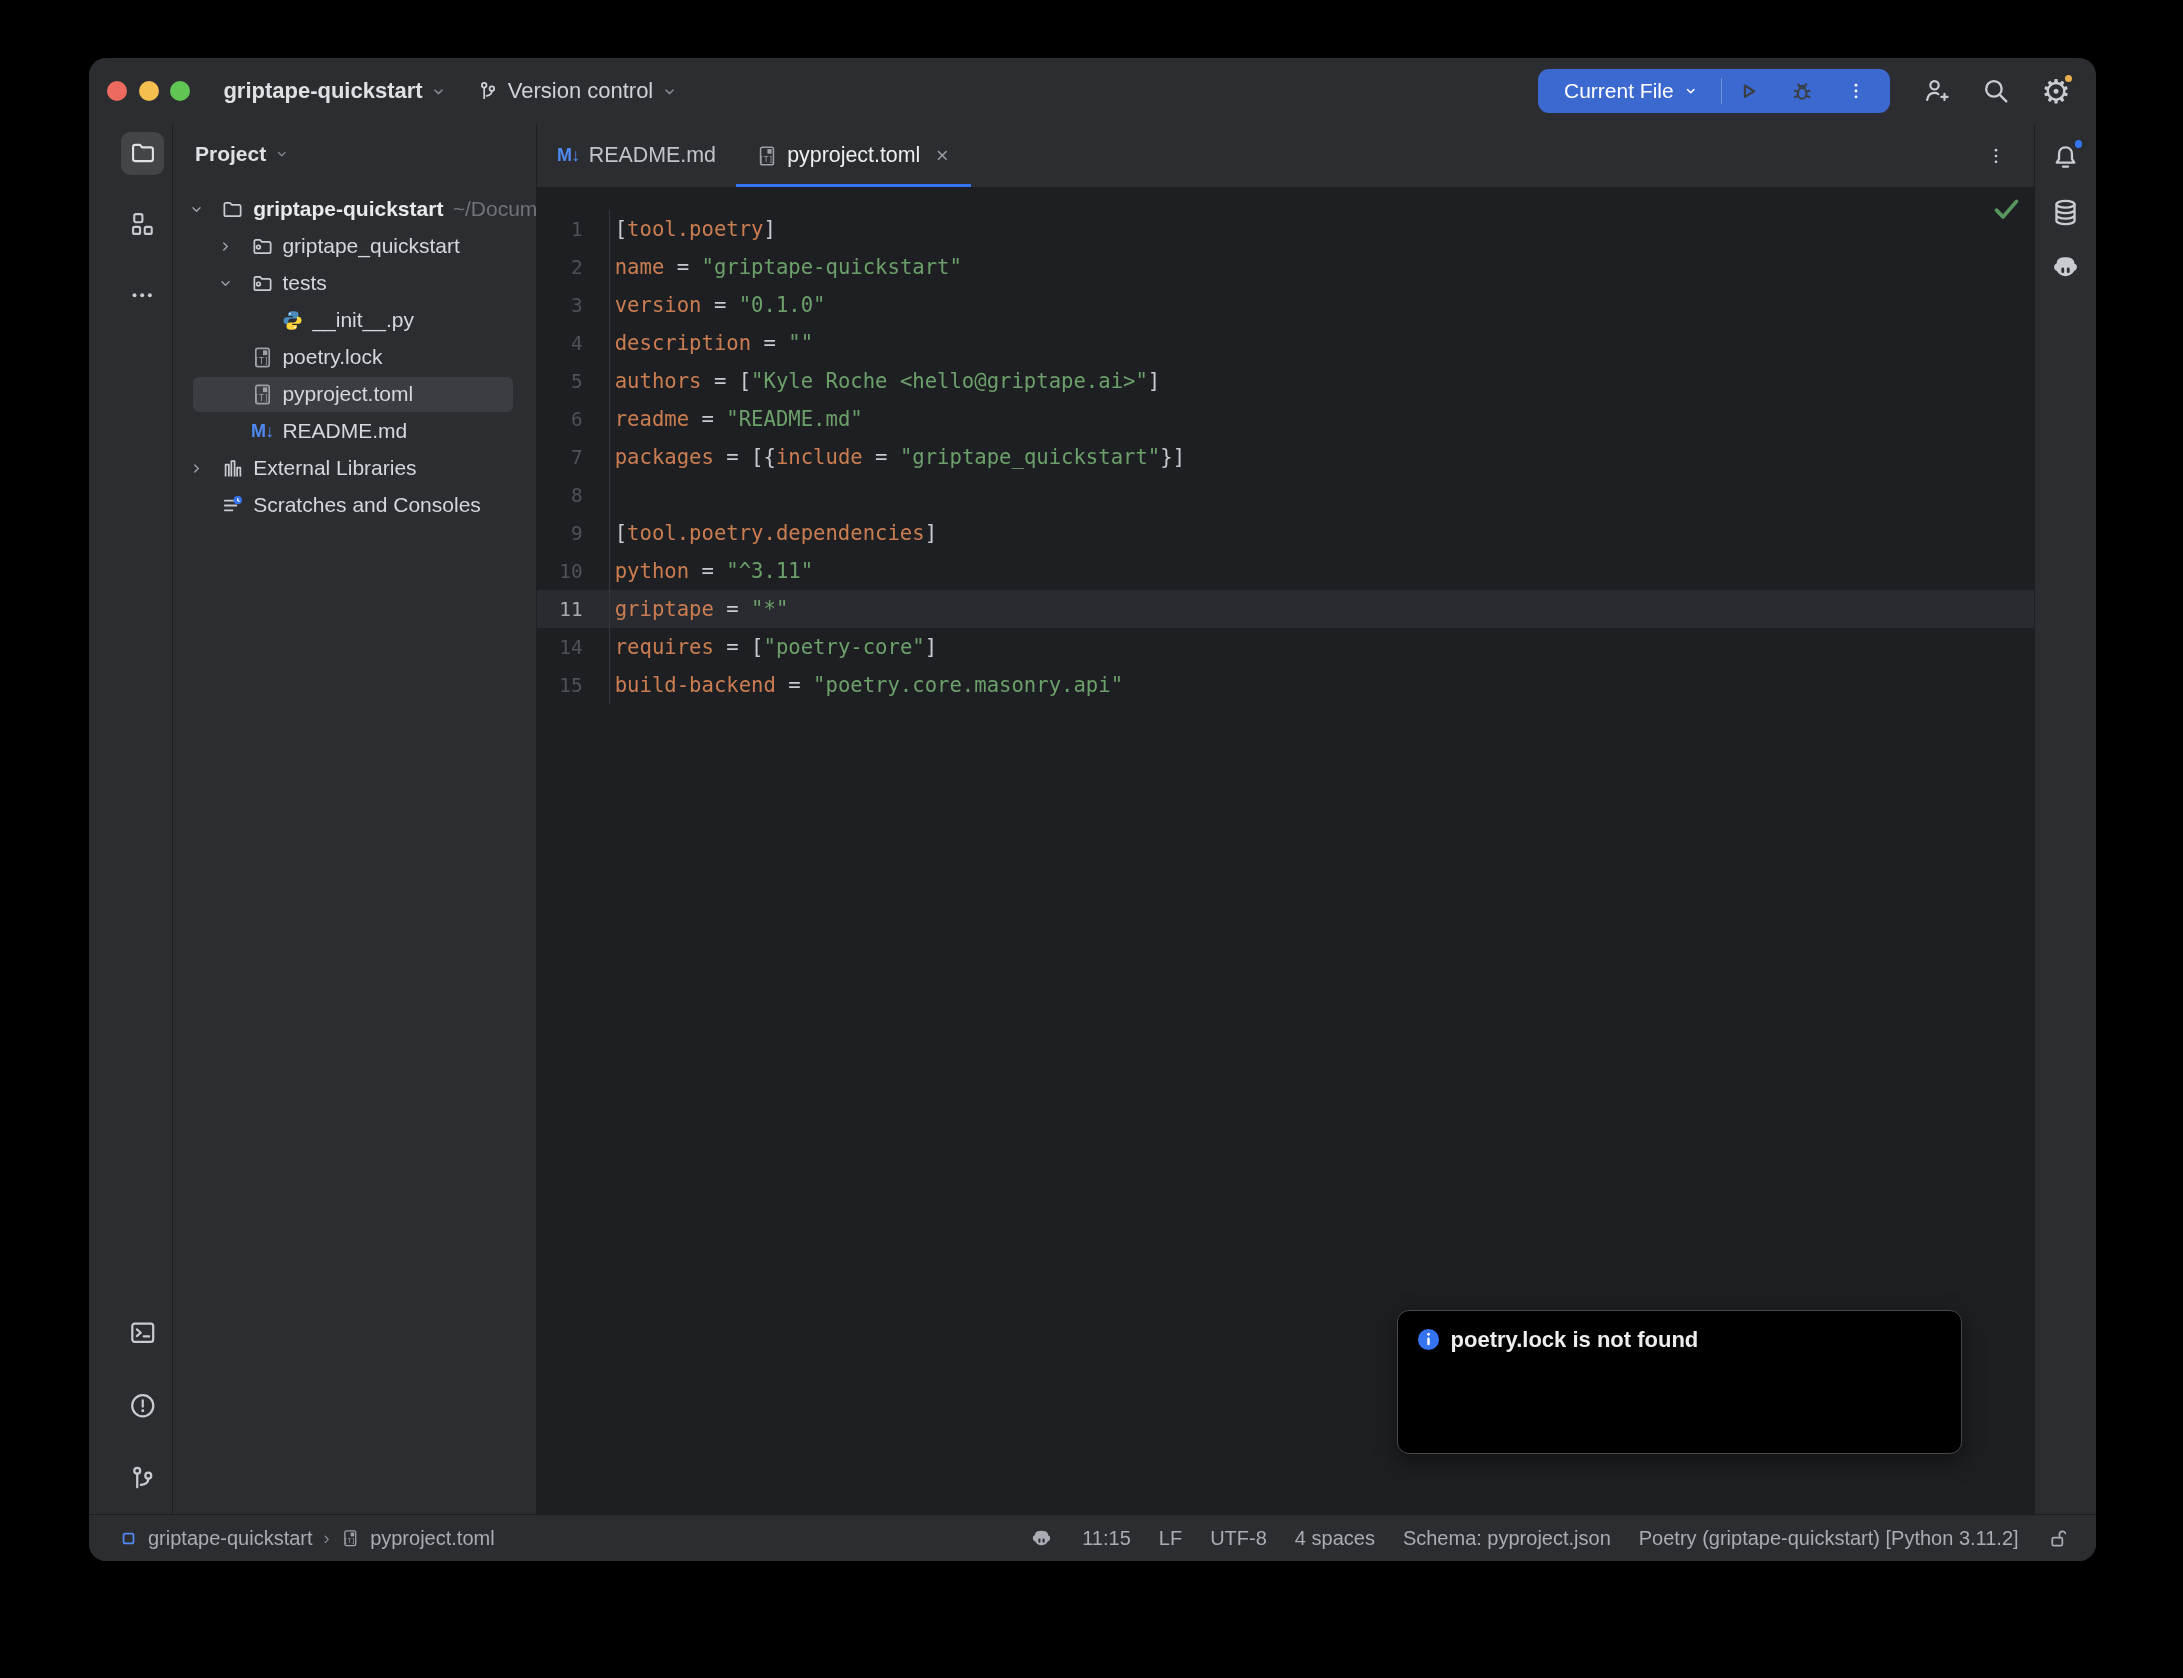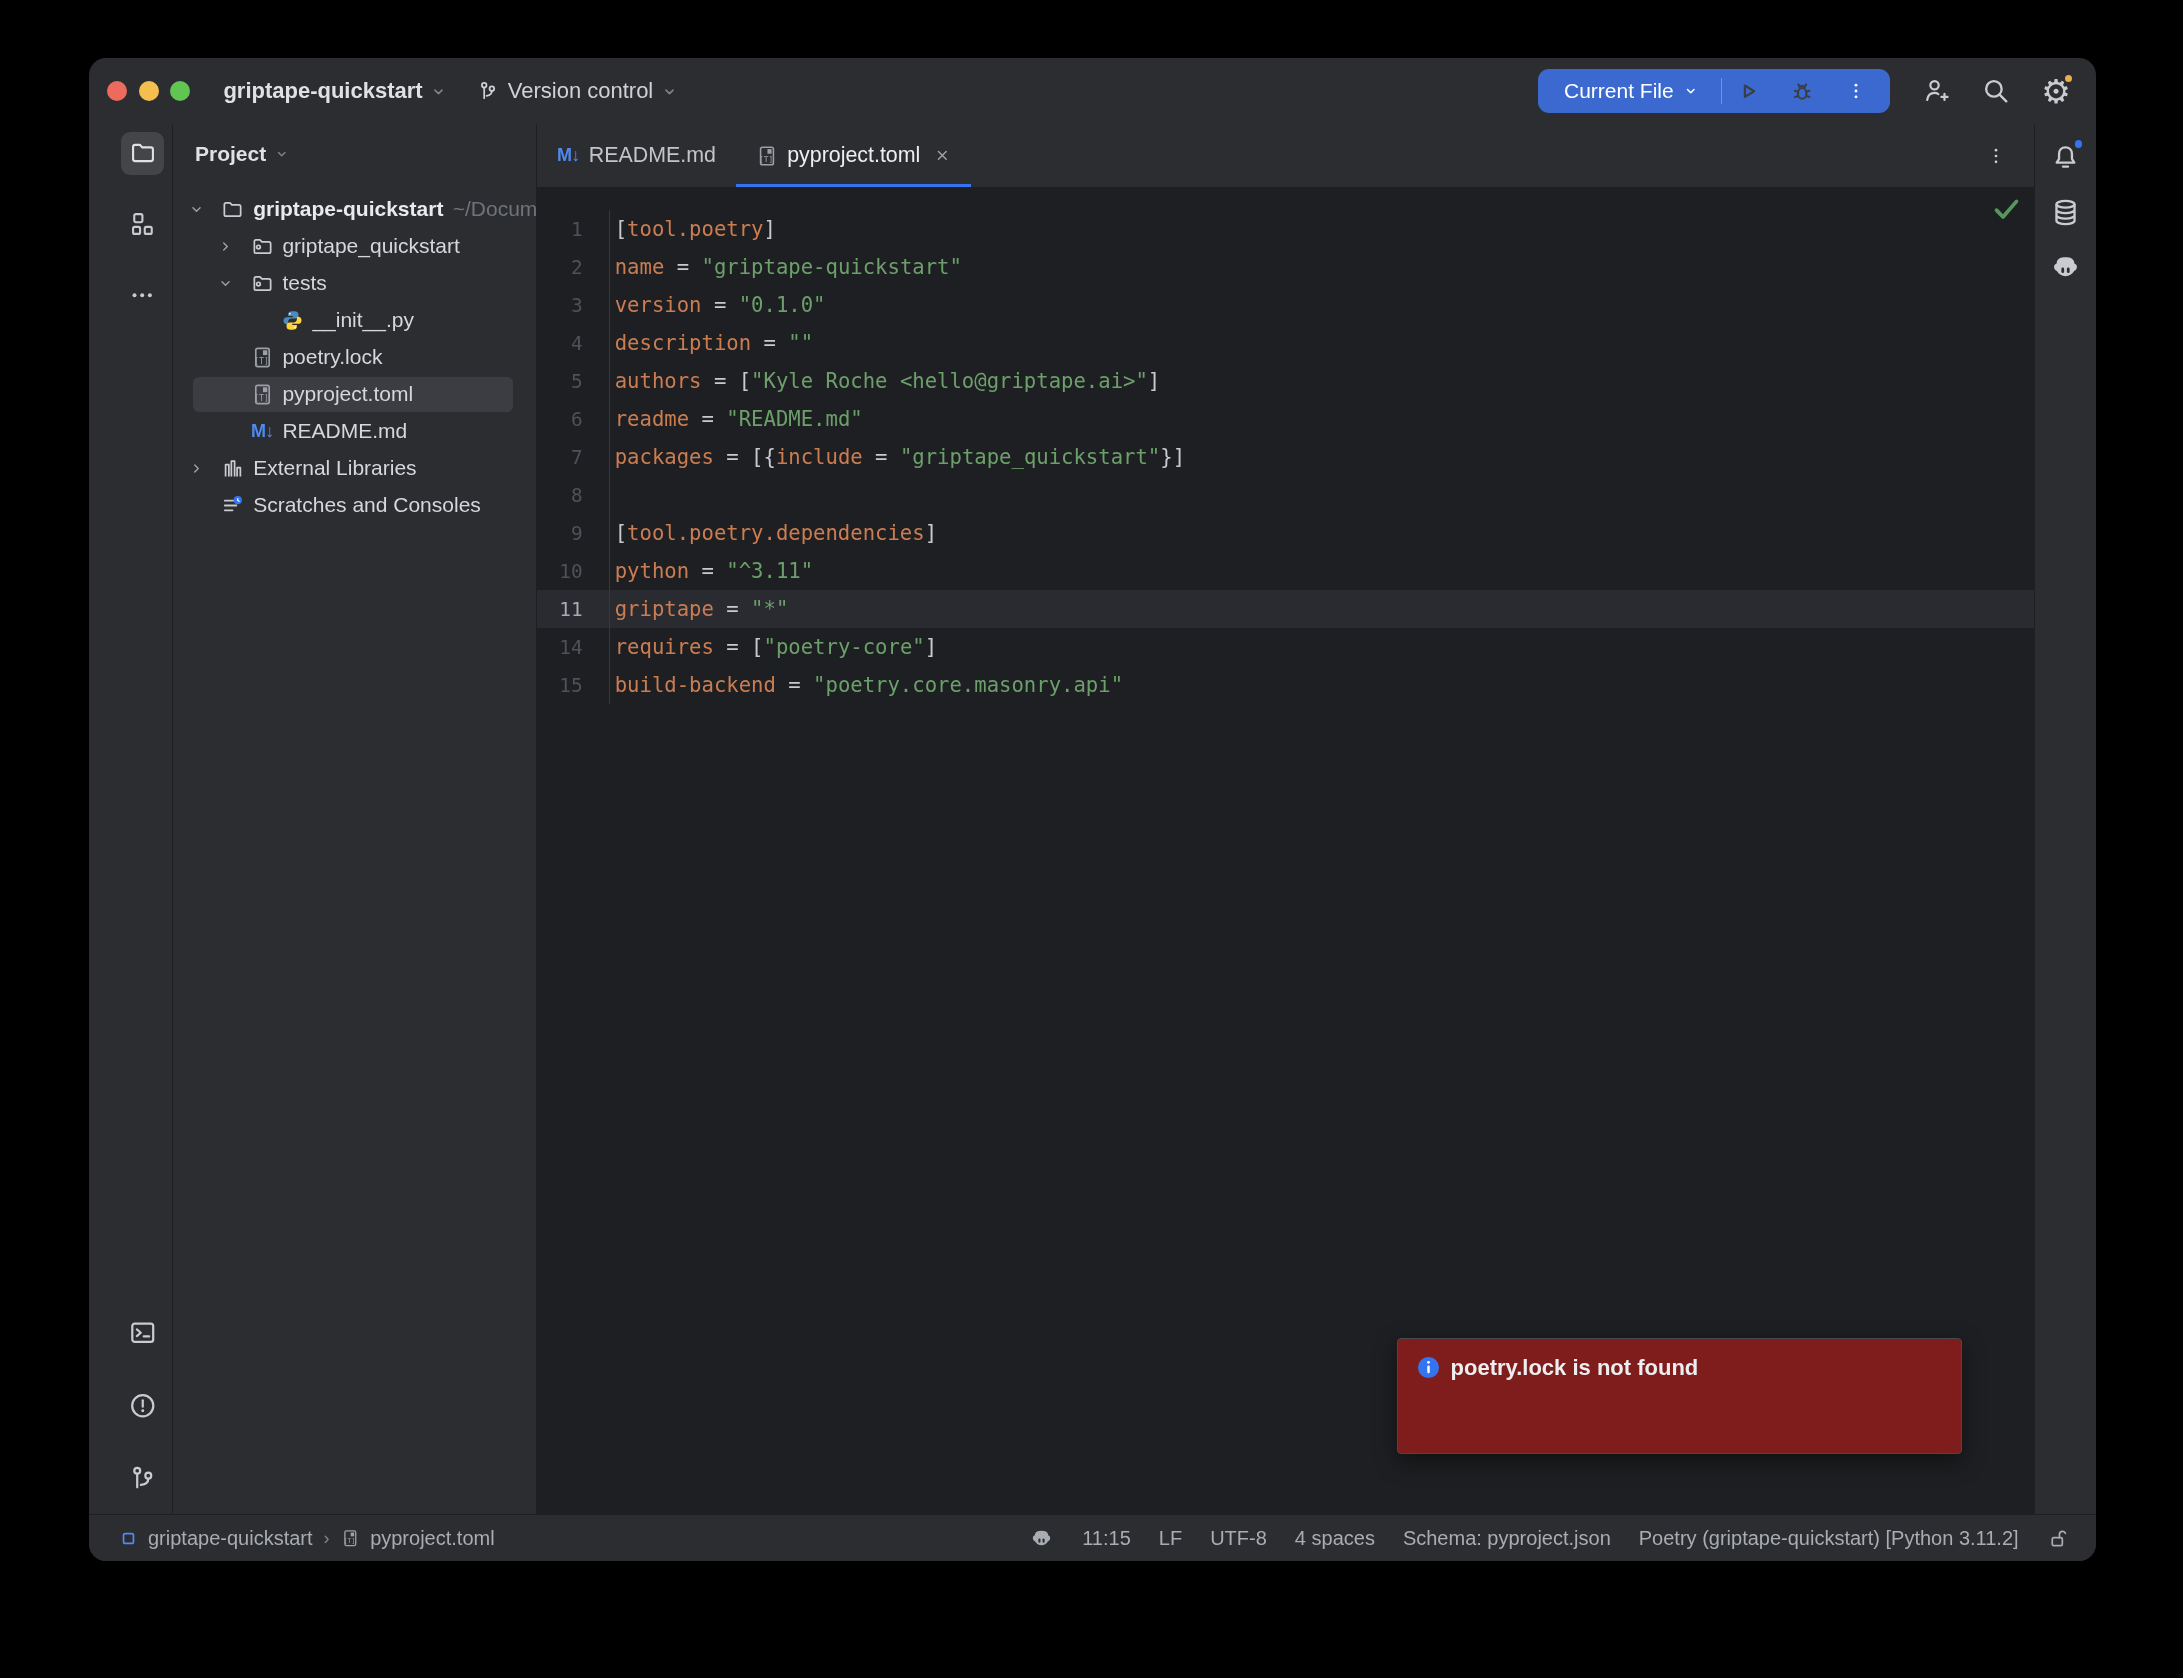--- a/index.html
+++ b/index.html
@@ -86,22 +86,22 @@
   .bell-dot{position:absolute;right:3.1px;top:3.1px;width:11.7px;height:11.7px;border-radius:50%;
             background:#3574F0;border:2.3px solid #2B2D30;}
   
   .statusbar{height:47px;flex:none;background:#2B2D30;border-top:0.8px solid #1E1F22;display:flex;
              align-items:center;font-size:20px;color:#A9ACB3;}
   .crumbs{display:flex;align-items:center;gap:11px;margin-left:31px;}
   .crumb-sep{color:#84878E;font-size:18px;}
   .stat-right{margin-left:auto;display:flex;align-items:center;gap:28px;margin-right:26.4px;}
   .stat-item{display:flex;align-items:center;}
   
-  .notif{position:absolute;right:72px;bottom:60px;width:565px;height:116px;background:#7f1d1d;
-         border:0.8px solid #47494E;border-radius:4px;box-shadow:0 7.8px 23px rgba(0,0,0,.45);
+  .notif{position:absolute;right:72px;bottom:60px;width:565px;height:144px;background:#000000;
+         border:0.8px solid #47494E;border-radius:12px;box-shadow:0 7.8px 23px rgba(0,0,0,.45);
          padding:15.5px 18.6px;z-index:5;}
   .notif-head{display:flex;align-items:center;gap:11px;}
   .notif-title{color:#EDEEF0;font-size:22px;font-weight:700;}
   .notif-body{margin-left:34px;margin-top:4.7px;font-size:22px;line-height:29px;color:#D5D7DC;}
   .link{color:#548AF7;cursor:pointer;}
   svg{display:block;}
 </style>
 </head>
 <body>
 

